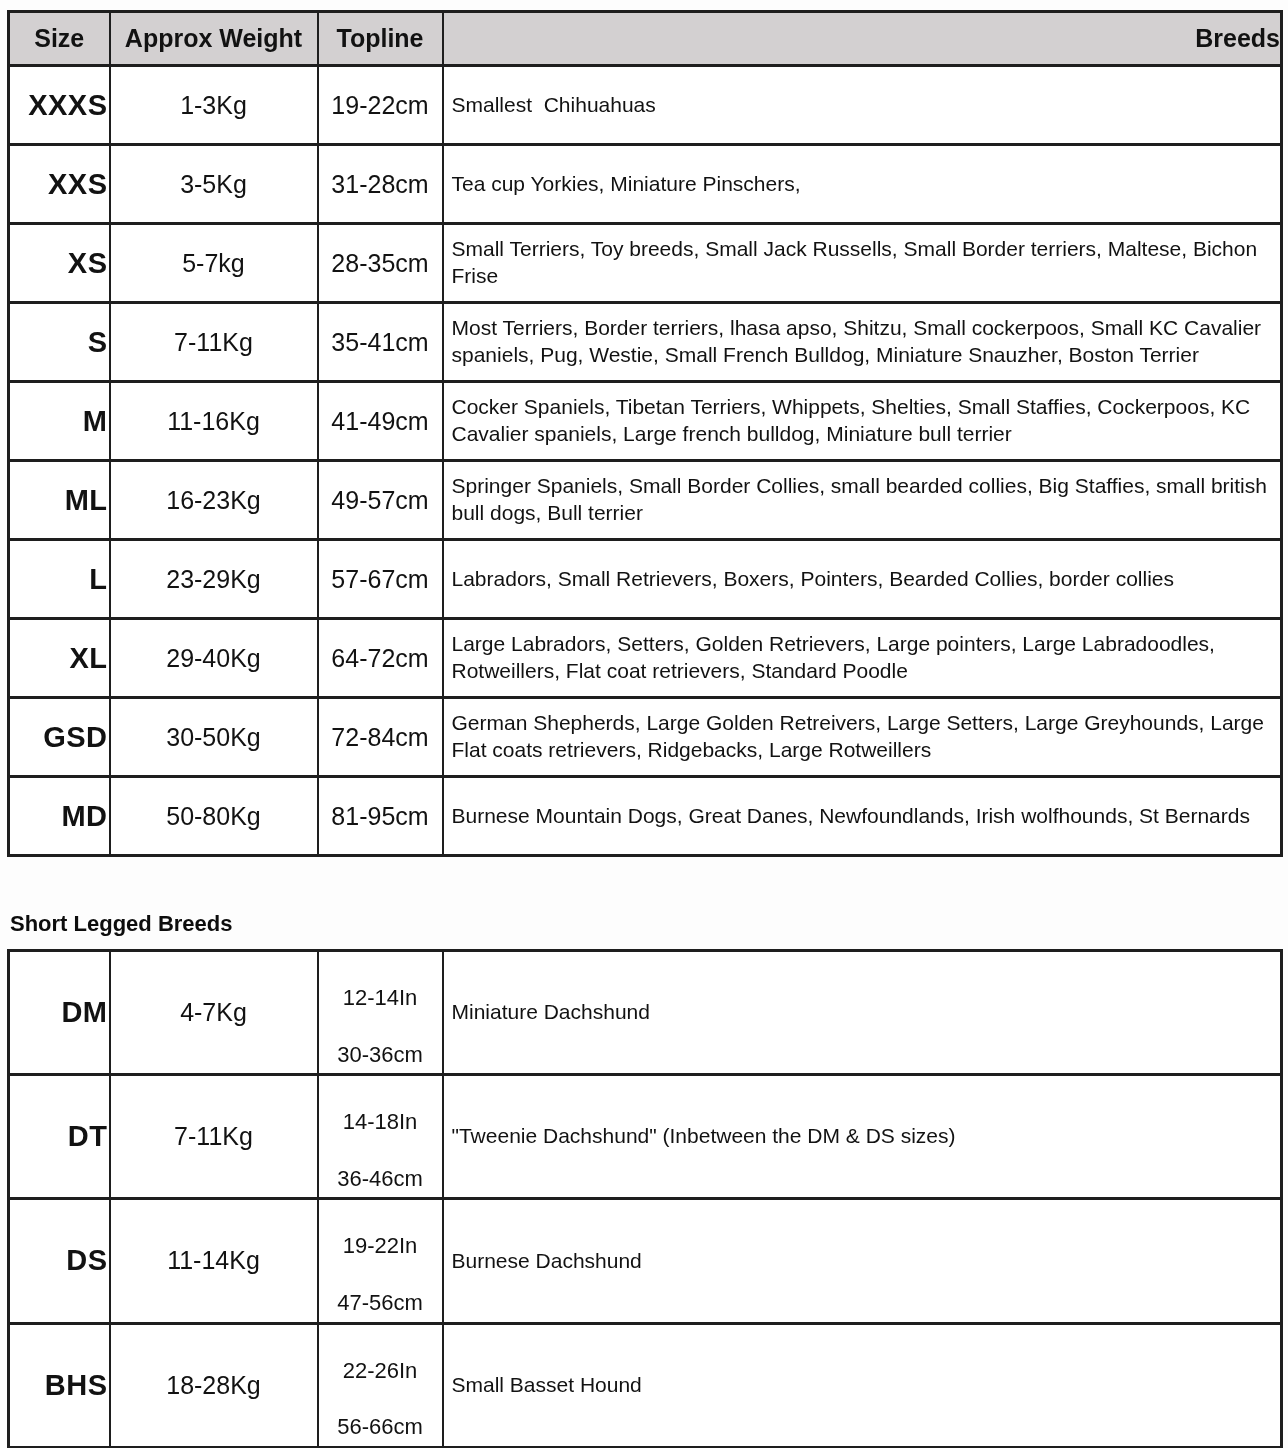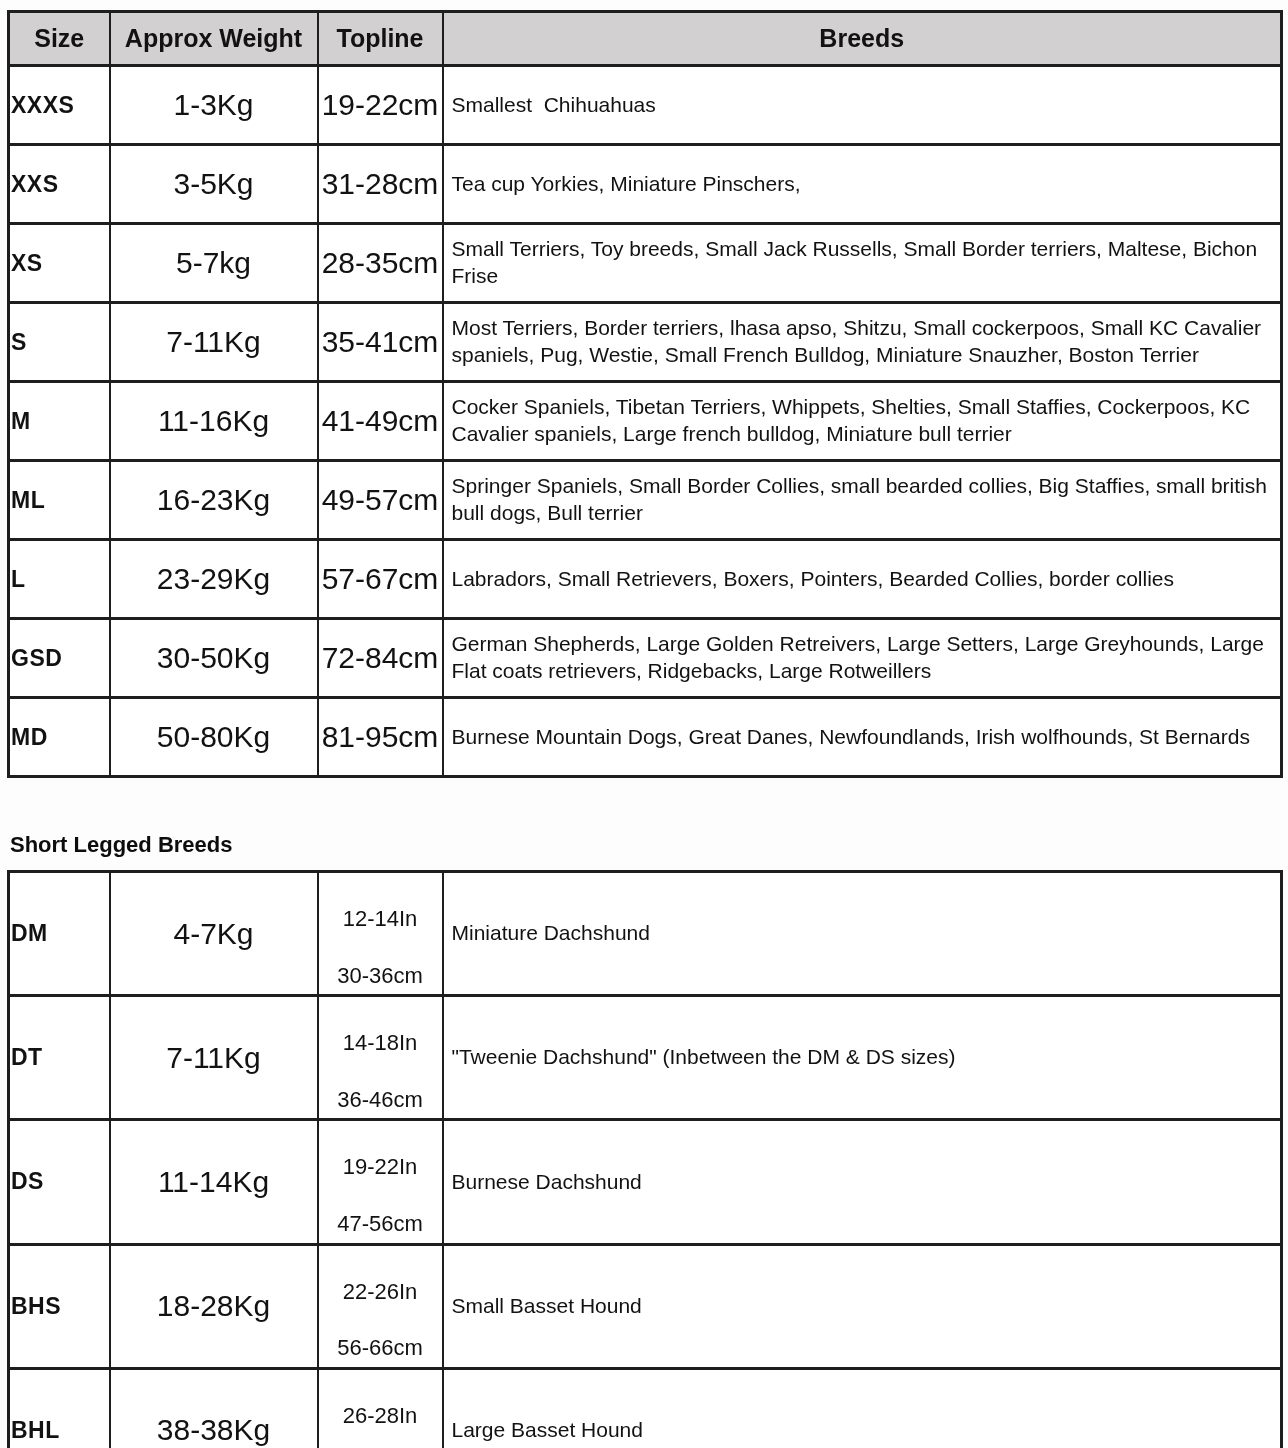--- a/index.html
+++ b/index.html
@@ -29,30 +29,30 @@
   }
   th {
     background: #d3d0d1;
     font-size: 25px;
     font-weight: bold;
     height: 54px;
     text-align: center;
     padding: 0;
     margin-left: 28px;
   }
-  th.breeds-h { text-align: center; }
+  th.breeds-h { text-align: right; }
 
   td { height: 79px; background: #ffffff; }
   td.size {
     font-weight: bold;
-    font-size: 23px;
-    text-align: left;
+    font-size: 29px;
+    text-align: right;
     letter-spacing: 0.5px;
   }
-  td.num { font-size: 30px; text-align: center; }
+  td.num { font-size: 25px; text-align: center; }
   td.breeds {
     font-size: 21px;
     line-height: 1.28;
     text-align: left;
     padding: 6px 12px 6px 8px;
     white-space: pre-wrap;
   }
   td.topline2 { font-size: 22px; text-align: center; line-height: 1.3; padding: 4px 0; }
   td.topline2 span { display: block; margin-top: 28px; }
 
@@ -121,20 +121,26 @@
         <td class="num">49-57cm</td>
         <td class="breeds">Springer Spaniels, Small Border Collies, small bearded collies, Big Staffies, small british bull dogs, Bull terrier</td>
       </tr>
       <tr>
         <td class="size">L</td>
         <td class="num">23-29Kg</td>
         <td class="num">57-67cm</td>
         <td class="breeds">Labradors, Small Retrievers, Boxers, Pointers, Bearded Collies, border collies</td>
       </tr>
       <tr>
+        <td class="size">XL</td>
+        <td class="num">29-40Kg</td>
+        <td class="num">64-72cm</td>
+        <td class="breeds">Large Labradors, Setters, Golden Retrievers, Large pointers, Large Labradoodles, Rotweillers, Flat coat retrievers, Standard Poodle</td>
+      </tr>
+      <tr>
         <td class="size">GSD</td>
         <td class="num">30-50Kg</td>
         <td class="num">72-84cm</td>
         <td class="breeds">German Shepherds, Large Golden Retreivers, Large Setters, Large Greyhounds, Large Flat coats retrievers, Ridgebacks, Large Rotweillers</td>
       </tr>
       <tr>
         <td class="size">MD</td>
         <td class="num">50-80Kg</td>
         <td class="num">81-95cm</td>
         <td class="breeds">Burnese Mountain Dogs, Great Danes, Newfoundlands, Irish wolfhounds, St Bernards</td>

